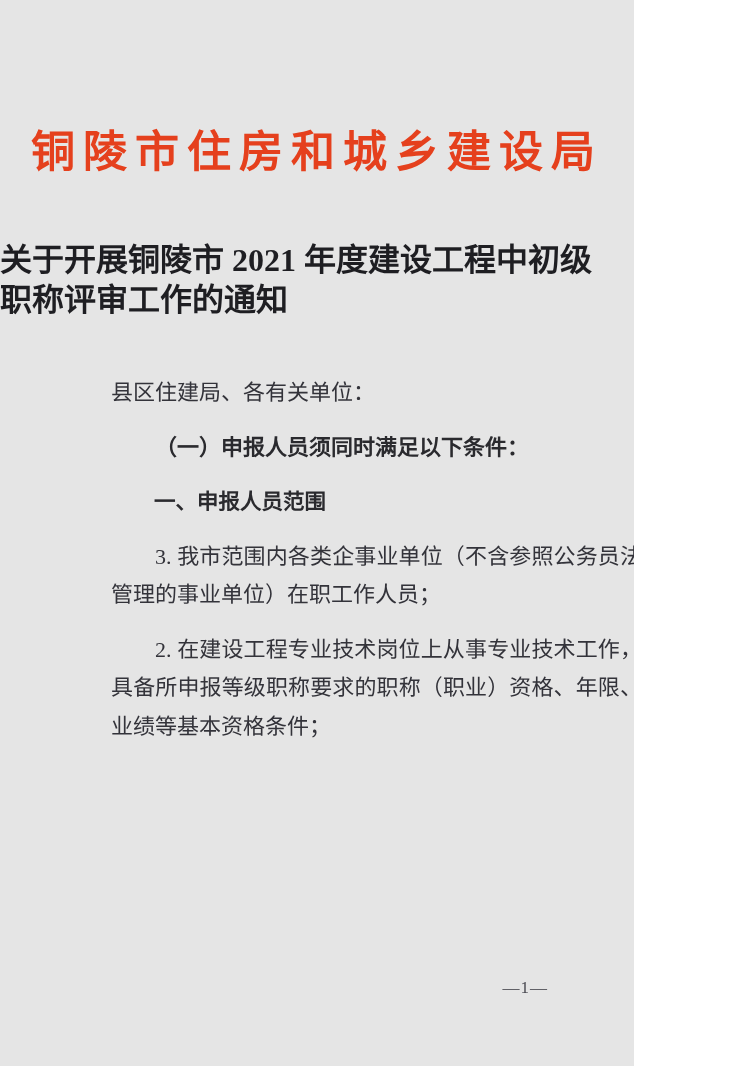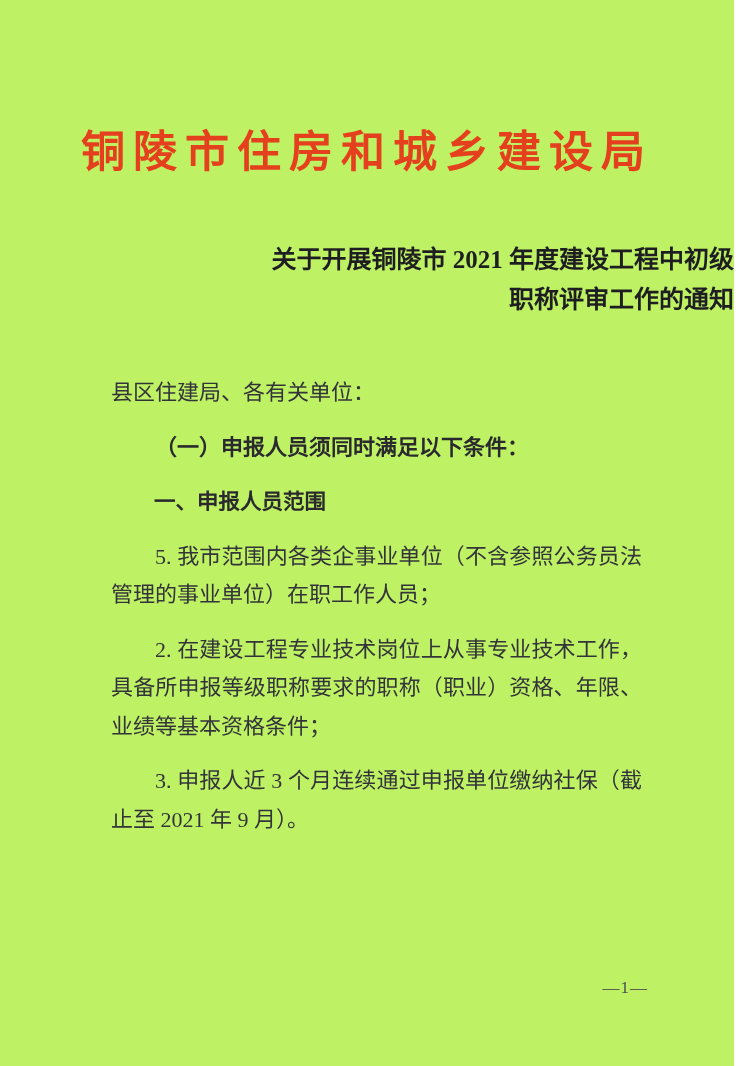--- a/index.html
+++ b/index.html
@@ -2,23 +2,23 @@
 <html lang="zh-CN"><head>
 <meta charset="utf-8">
 <style>
   html, body {
     margin: 0;
     padding: 0;
     background: #ffffff;
   }
   .page {
     position: relative;
-    width: 734px;
+    width: 634px;
     height: 1066px;
-    background: #bef264;
+    background: #e5e5e5;
     overflow: hidden;
     font-family: "Liberation Serif", "DejaVu Serif", serif;
   }
   .letterhead {
     position: absolute;
     top: 131px;
     left: 0;
     right: 0;
     text-align: center;
     font-size: 44px;
@@ -27,22 +27,22 @@
     letter-spacing: 8px;
     color: #e5401d;
     white-space: nowrap;
   }
   .doc-title {
     position: absolute;
     top: 240px;
     left: 0;
     right: 0;
     margin: 0;
-    text-align: right;
-    font-size: 25px;
+    text-align: left;
+    font-size: 32px;
     line-height: 40px;
     font-weight: bold;
     color: #1e1e22;
   }
   .doc-title .title-line {
     display: block;
   }
   .doc-body {
     position: absolute;
     top: 358px;
@@ -89,20 +89,19 @@
 
   <h1 class="doc-title">
     <span class="title-line">关于开展铜陵市 2021 年度建设工程中初级</span>
     <span class="title-line">职称评审工作的通知</span>
   </h1>
 
   <div class="doc-body">
     <p class="salutation">县区住建局、各有关单位：</p>
     <p class="indent sub-heading">（一）申报人员须同时满足以下条件：</p>
     <p class="indent section-heading">一、申报人员范围</p>
-    <p class="indent">5. 我市范围内各类企事业单位（不含参照公务员法管理的事业单位）在职工作人员；</p>
+    <p class="indent">3. 我市范围内各类企事业单位（不含参照公务员法管理的事业单位）在职工作人员；</p>
     <p class="indent">2. 在建设工程专业技术岗位上从事专业技术工作，具备所申报等级职称要求的职称（职业）资格、年限、业绩等基本资格条件；</p>
-    <p class="indent">3. 申报人近 3 个月连续通过申报单位缴纳社保（截止至 2021 年 9 月）。</p>
   </div>
 
   <div class="page-number">—1—</div>
 
 </div>
 
 </body></html>

